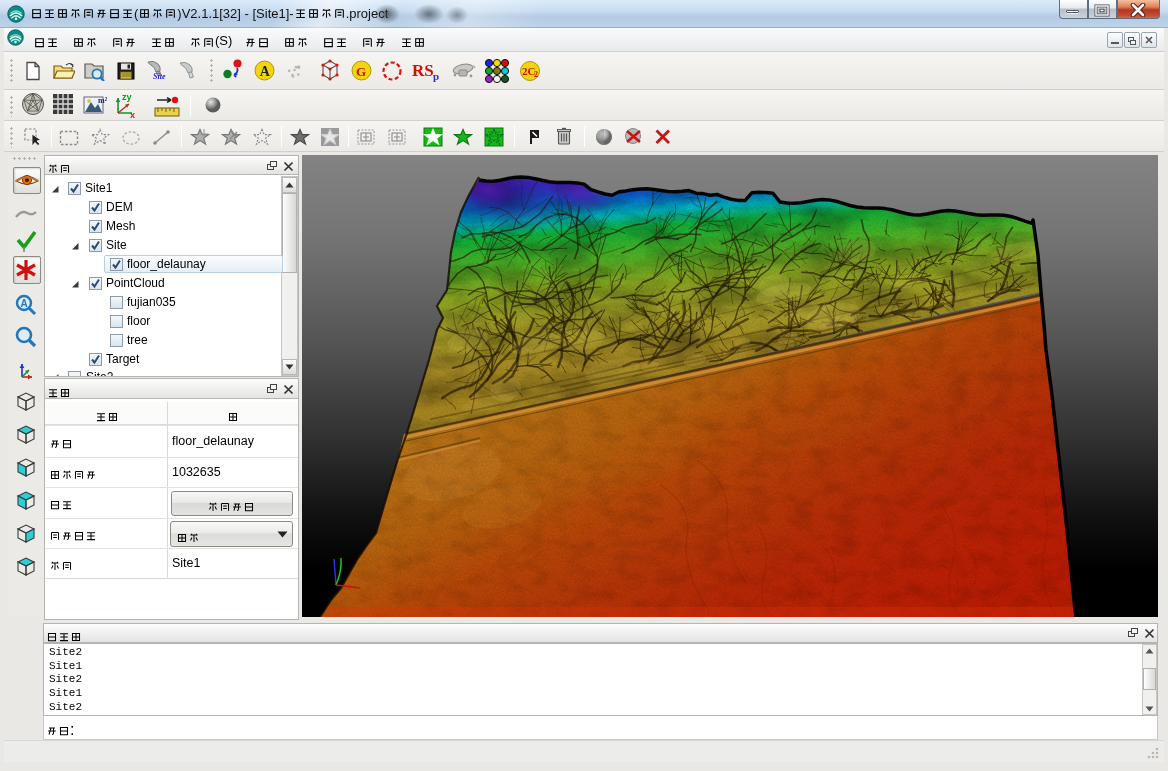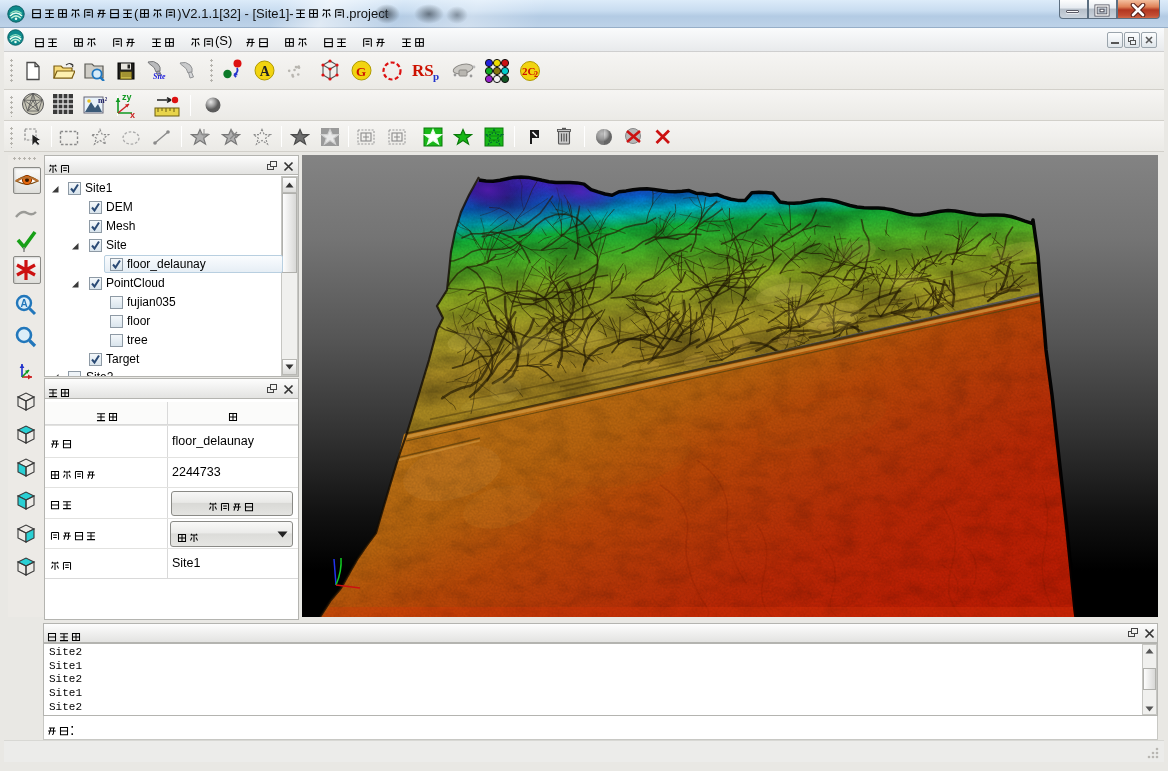--- a/index.html
+++ b/index.html
@@ -581,21 +581,21 @@
         <path transform="translate(0.96,0.96) scale(1.008)" d="M1.5 1.5 V8.8 M8.5 1.5 V8.8 M1.5 1.5 H8.5 M3.2 4 H6.8 M3.2 6.5 H6.8"></path>
         <path transform="translate(12.96,0.96) scale(1.008)" d="M2 2 H8 M6.5 2 V7 Q6.5 8.5 5 8.5 M4 2 L2 8.5 M1.2 5 H8.8"></path>
         <path transform="translate(24.96,0.96) scale(1.008)" d="M1.5 1.5 H8.5 V8.8 H1.5 Z M1.5 5 H8.5"></path>
         <path transform="translate(36.96,0.96) scale(1.008)" d="M1 1.8 H9 M1.3 5 H8.7 M1 8.6 H9 M5 1.8 V8.6"></path>
       </svg></div>
 <div class="abs" style="left:49px;top:556px;"><svg width="24" height="12" viewBox="0 0 24 12" style="vertical-align:-2px;" fill="none" stroke="#000" stroke-width="1">
         <path transform="translate(0.96,0.96) scale(1.008)" d="M1.5 2 H8.5 M5 2 V9 M3 4.5 L1.5 7.5 M7 4.5 L8.5 7.5 M2.5 2 V0.8 M7.5 2 V0.8"></path>
         <path transform="translate(12.96,0.96) scale(1.008)" d="M1.5 1.5 V8.8 M8.5 1.5 V8.8 M1.5 1.5 H8.5 M3.2 4 H6.8 M3.2 6.5 H6.8"></path>
       </svg></div>
 <div class="abs" style="left:172px;top:434px;font-size:12.5px;">floor_delaunay</div>
-<div class="abs" style="left:172px;top:465px;font-size:12.5px;">2244733</div>
+<div class="abs" style="left:172px;top:465px;font-size:12.5px;">1032635</div>
 <div class="abs" style="left:171px;top:491px;width:122px;height:25px;border:1px solid #8a8a86;border-radius:3px;background:linear-gradient(180deg,#f7f7f6,#e9e9e7 45%,#d9d9d6 50%,#e4e4e1);"></div>
 <div class="abs" style="left:207px;top:497px;"><svg width="48" height="12" viewBox="0 0 48 12" style="vertical-align:-2px;" fill="none" stroke="#000" stroke-width="1">
         <path transform="translate(0.96,0.96) scale(1.008)" d="M1.5 2 H8.5 M5 2 V9 M3 4.5 L1.5 7.5 M7 4.5 L8.5 7.5 M2.5 2 V0.8 M7.5 2 V0.8"></path>
         <path transform="translate(12.96,0.96) scale(1.008)" d="M1.5 1.5 V8.8 M8.5 1.5 V8.8 M1.5 1.5 H8.5 M3.2 4 H6.8 M3.2 6.5 H6.8"></path>
         <path transform="translate(24.96,0.96) scale(1.008)" d="M2 2 H8 M6.5 2 V7 Q6.5 8.5 5 8.5 M4 2 L2 8.5 M1.2 5 H8.8"></path>
         <path transform="translate(36.96,0.96) scale(1.008)" d="M1.5 1.5 H8.5 V8.8 H1.5 Z M1.5 5 H8.5"></path>
       </svg></div>
 <div class="abs" style="left:170px;top:521px;width:123px;height:26px;border:1px solid #8a8a86;border-radius:3px;background:linear-gradient(180deg,#f9f9f8,#ebebe9 45%,#dcdcd9 50%,#e6e6e3);"></div>
 <div class="abs" style="left:176px;top:528px;"><svg width="24" height="12" viewBox="0 0 24 12" style="vertical-align:-2px;" fill="none" stroke="#000" stroke-width="1">
         <path transform="translate(0.96,0.96) scale(1.008)" d="M1.5 1.5 H8.5 V8.5 H1.5 Z M5 1.5 V8.5 M1.5 5 H8.5"></path>

